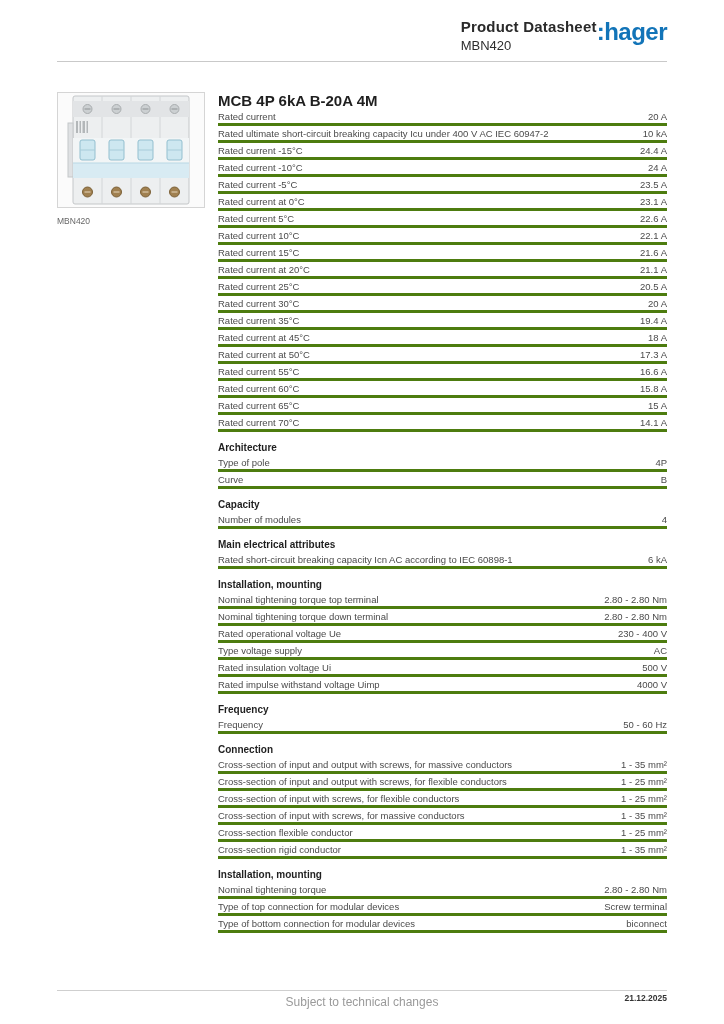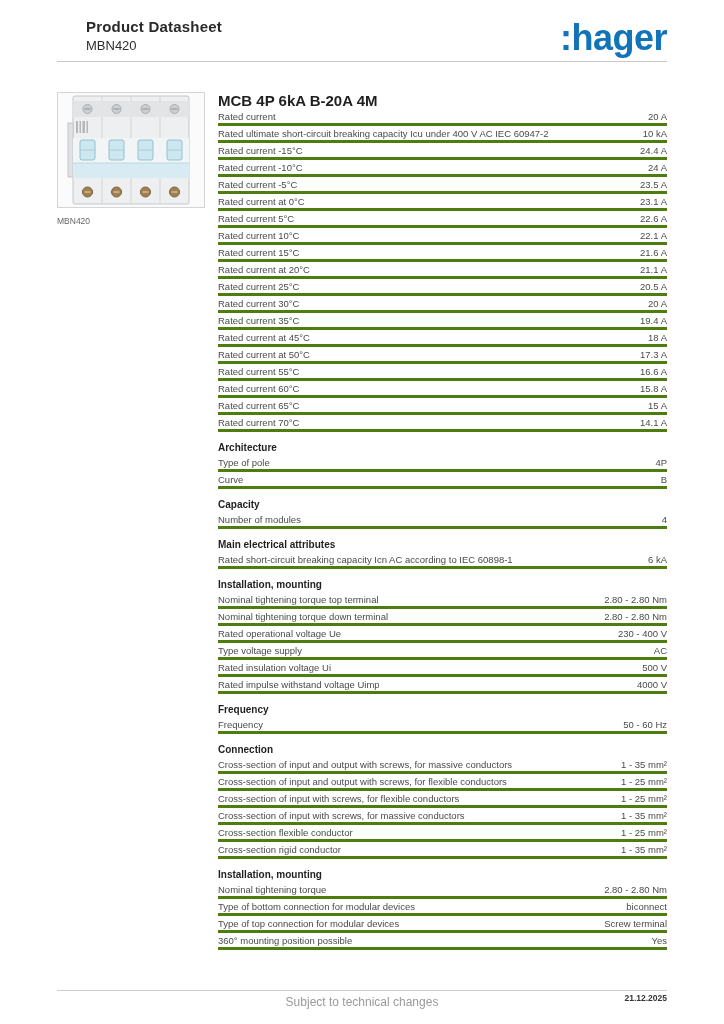--- a/index.html
+++ b/index.html
@@ -1,24 +1,24 @@
 <!DOCTYPE html>
 <html><head>
 <meta charset="utf-8">
 <style>
   * { margin:0; padding:0; box-sizing:border-box; }
   html,body { background:#ffffff; }
   body { font-family:"Liberation Sans", sans-serif; }
   .page { position:relative; width:724px; height:1024px; background:#ffffff; overflow:hidden; }
 
   
-  .header { position:absolute; top:18px; left:57px; right:57px; display:flex; justify-content:space-between; align-items:flex-start;margin-left:29px; }
+  .header { position:absolute; top:18px; left:57px; right:57px; display:flex; justify-content:flex-end; align-items:flex-start; }
   .doc-title { font-size:15px; font-weight:bold; color:#2a2a2a; letter-spacing:0.2px; }
   .doc-model { font-size:13px; color:#2e2e2e; margin-top:3px; }
-  .logo { font-size:36px; font-weight:bold; letter-spacing:-0.5px; line-height:1; margin-top:2px; }
+  .logo { font-size:24px; font-weight:bold; letter-spacing:-0.5px; line-height:1; margin-top:2px; }
   .header-rule { position:absolute; top:61px; left:57px; right:57px; border-top:1px solid #c9c9c9; }
 
   
   .left-col { position:absolute; left:57px; top:92px; width:148px; }
   .img-box { width:148px; height:116px; border:1px solid #d5d5d5; background:#fbfbfb; display:flex; align-items:center; justify-content:center; }
   .img-caption { margin-top:8px; font-size:8.5px; color:#666; }
 
   
   .right-col { position:absolute; left:218px; top:92px; width:449px; }
   .product-title { font-size:15px; font-weight:bold; color:#1f1f1f; }
@@ -256,30 +256,26 @@
         <div class="spec-row">
           <span class="spec-label">Cross-section rigid conductor</span>
           <span class="spec-value">1 - 35 mm²</span>
         </div>
         <div class="section-title">Installation, mounting</div>
         <div class="spec-row">
           <span class="spec-label">Nominal tightening torque</span>
           <span class="spec-value">2.80 - 2.80 Nm</span>
         </div>
         <div class="spec-row">
+          <span class="spec-label">Type of top connection for modular devices</span>
+          <span class="spec-value">Screw terminal</span>
+        </div>
+        <div class="spec-row">
           <span class="spec-label">Type of bottom connection for modular devices</span>
           <span class="spec-value">biconnect</span>
-        </div>
-        <div class="spec-row">
-          <span class="spec-label">Type of top connection for modular devices</span>
-          <span class="spec-value">Screw terminal</span>
-        </div>
-        <div class="spec-row">
-          <span class="spec-label">360° mounting position possible</span>
-          <span class="spec-value">Yes</span>
         </div>
       </div>
   </div>
 
   <div class="footer-rule"></div>
   <div class="footer-note">Subject to technical changes</div>
   <div class="footer-date">21.12.2025</div>
 
 </div>
 

